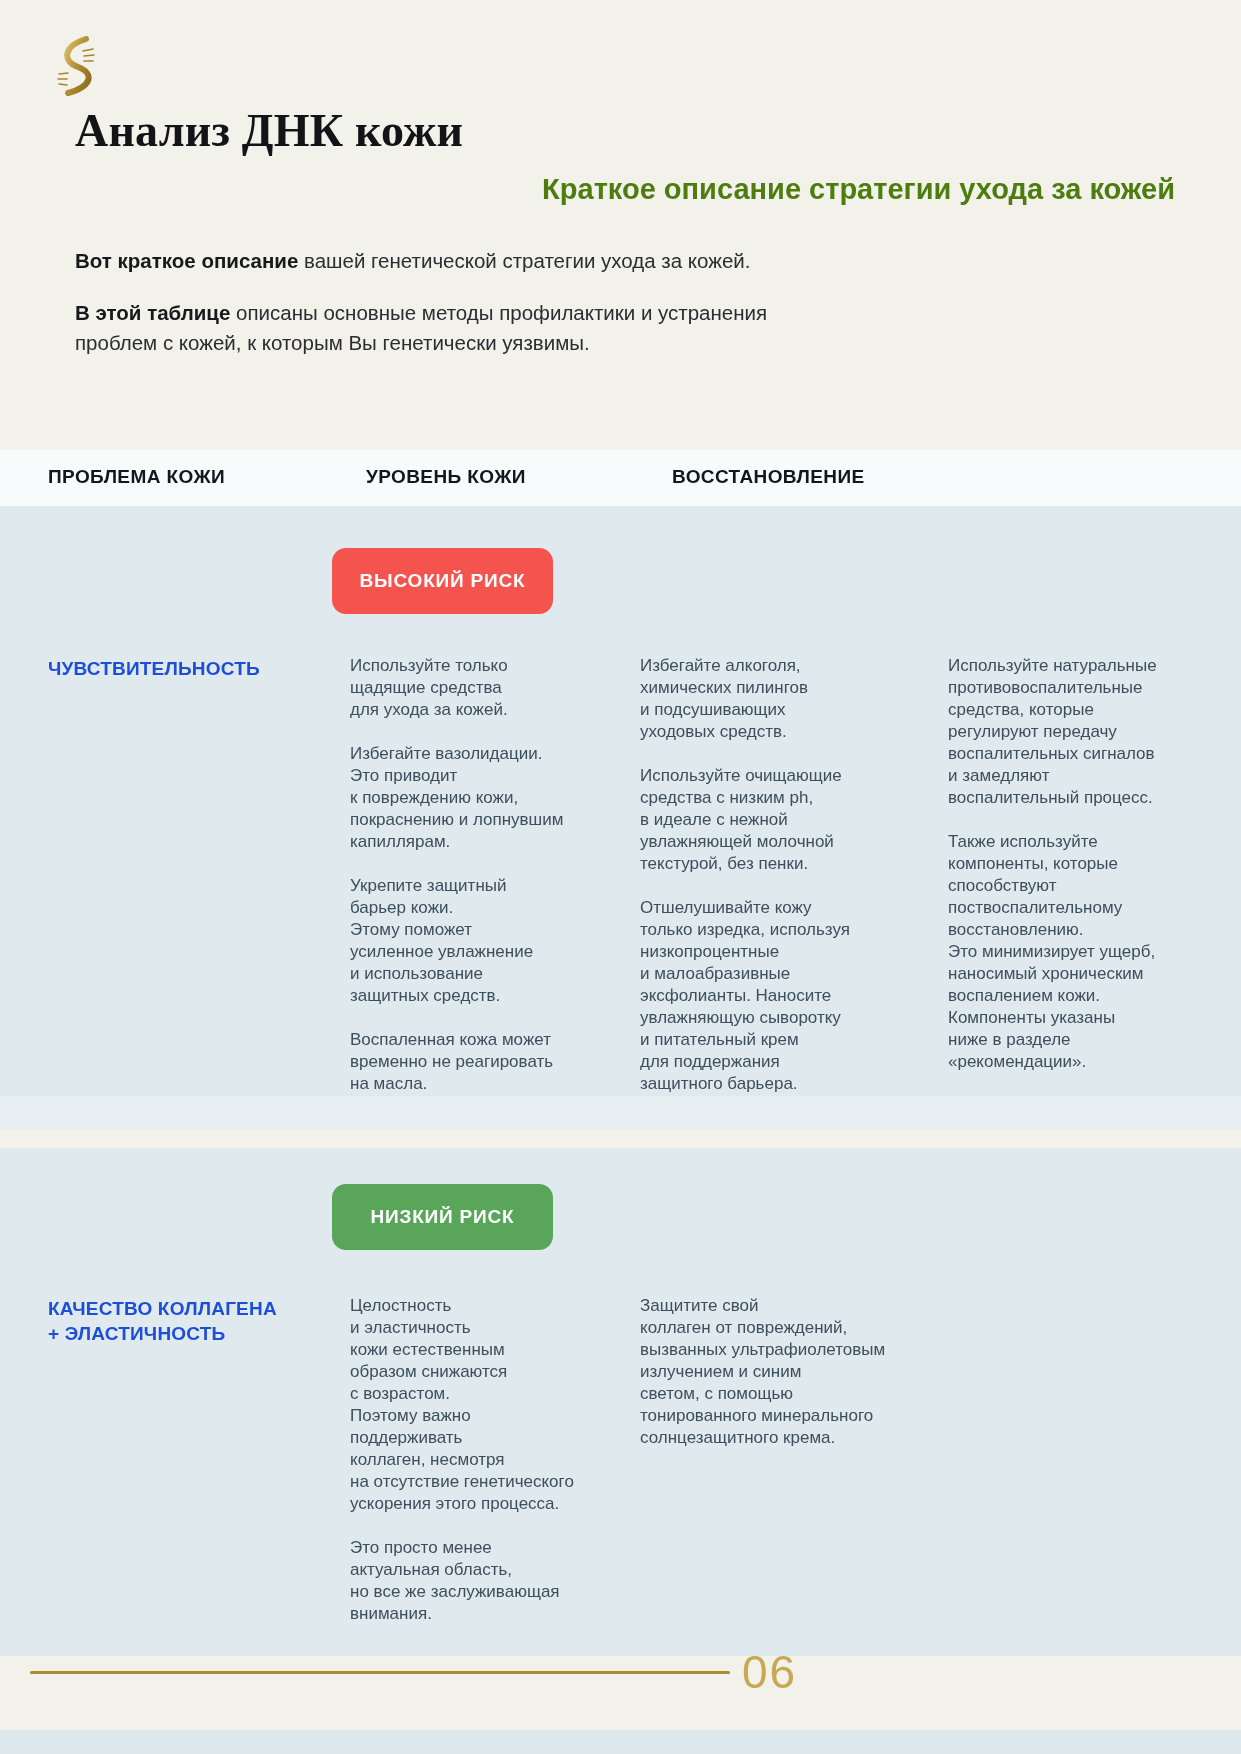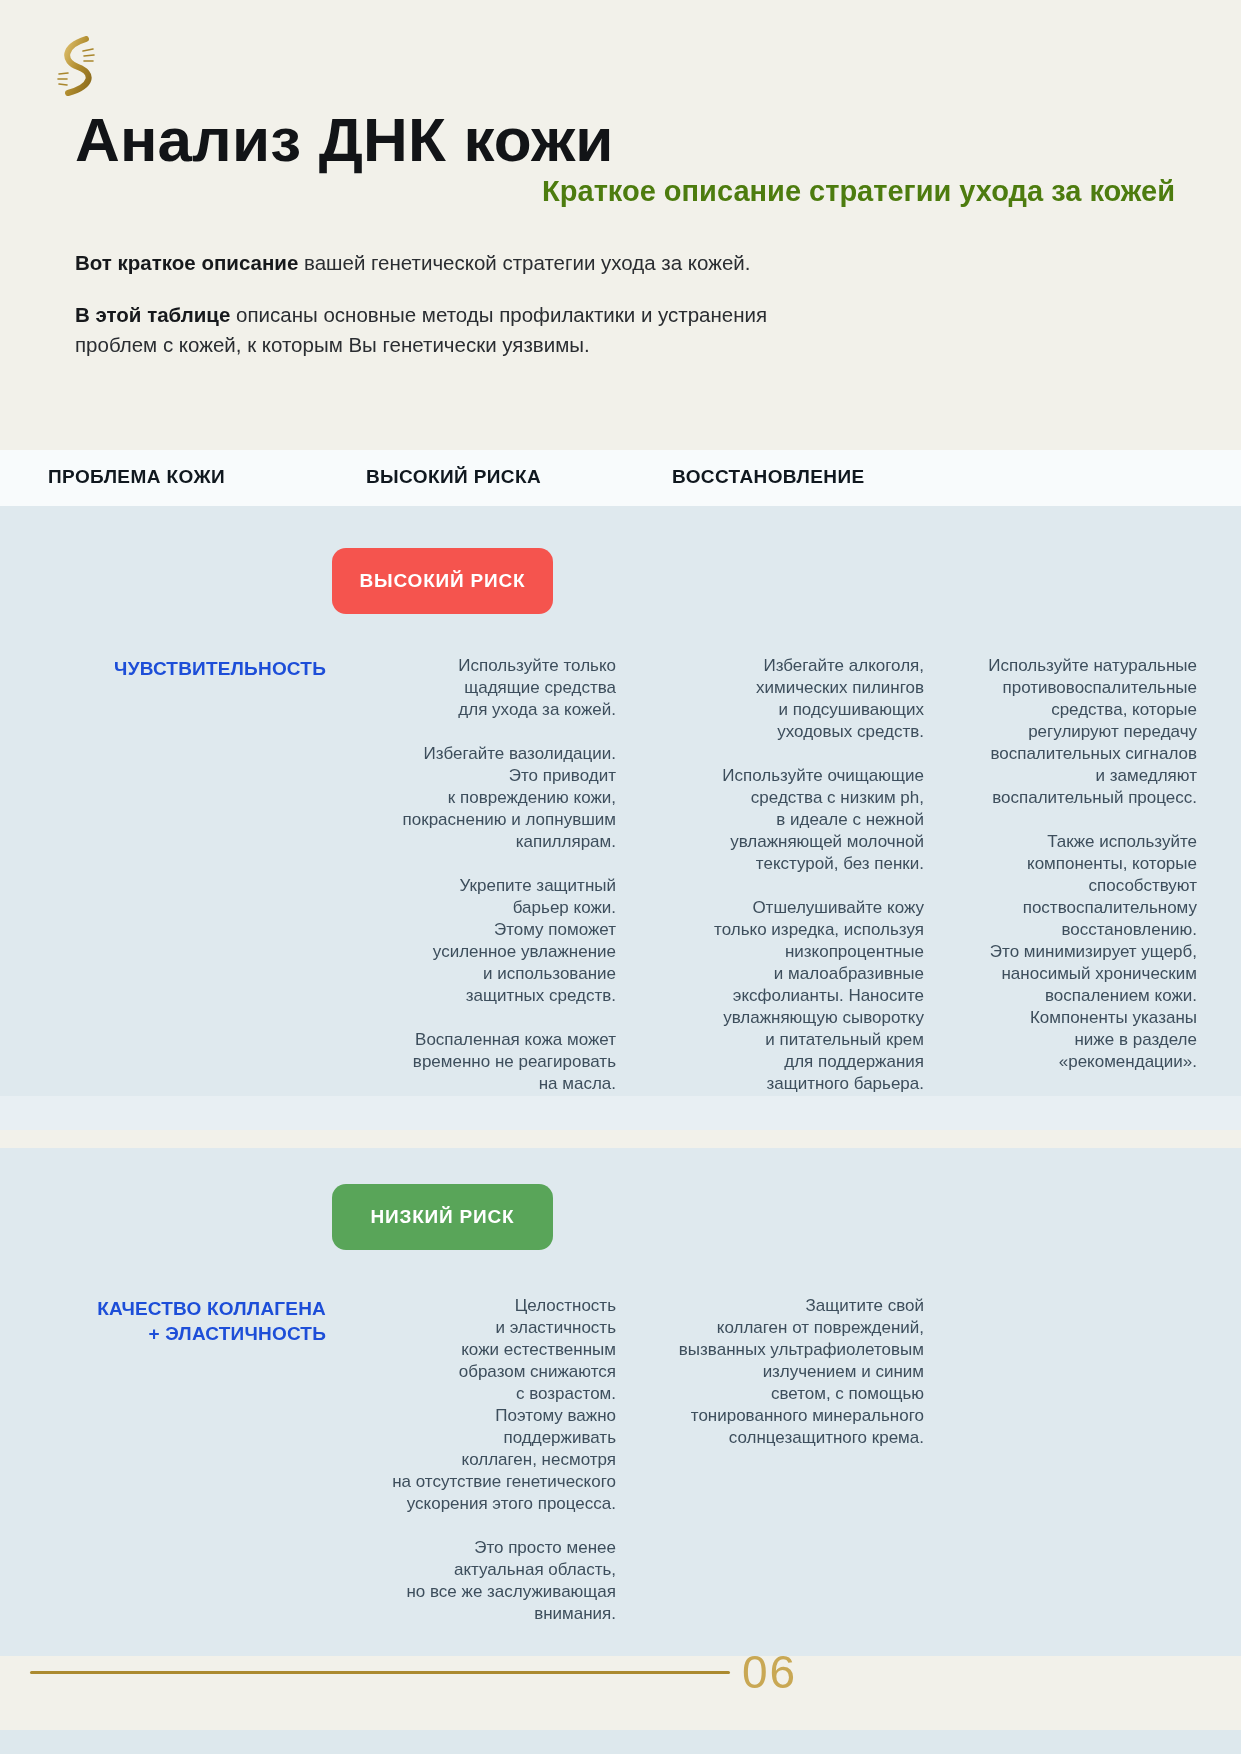--- a/index.html
+++ b/index.html
@@ -12,22 +12,22 @@
     height: 1754px;
     margin: 0 auto;
     background: #f2f1ea;
     overflow: hidden;
   }
 
   
   .page-header { position: absolute; left: 75px; top: 36px; width: 1100px; }
   .logo { width: 46px; height: 60px; margin-left: -22px; margin-bottom: 8px; }
   .page-title {
-    font-size: 62px; font-weight: bold; color: #121417;
-    letter-spacing: 0.2px; 
+    font-size: 46px; font-weight: bold; color: #121417;
+    letter-spacing: 0.2px; margin-bottom: 16px; font-family: Liberation Serif, serif;
   }
   .page-subtitle {
     font-size: 29px; font-weight: bold; color: #4d7c0f;
     margin-bottom: 40px;
     text-align: right;
   }
   .intro {
     font-size: 20.5px; line-height: 30px; color: #2a2d31;
     margin-bottom: 22px; white-space: pre-line;
   }
@@ -44,21 +44,20 @@
   }
   .th {
     font-size: 19px; font-weight: bold; color: #10181f;
     letter-spacing: 0.4px; white-space: nowrap;
   }
 
   
   .band {
     position: absolute; left: 0; width: 1241px;
     background: #dfe9ee;
-    text-align: right;
   }
   .band-high { top: 506px; height: 624px; }
   .band-low  { top: 1148px; height: 508px; }
   .band-fade {
     position: absolute; left: 0; bottom: 0; width: 100%; height: 34px;
     background: #e8eff3;
   }
   .badge {
     position: absolute; left: 332px; width: 221px; height: 66px;
     border-radius: 14px;
@@ -129,21 +128,21 @@
     </div>
     <h1 class="page-title">Анализ ДНК кожи</h1>
     <h2 class="page-subtitle">Краткое описание стратегии ухода за кожей</h2>
     <p class="intro"><b>Вот краткое описание</b><span> вашей генетической стратегии ухода за кожей.</span></p>
     <p class="intro"><b>В этой таблице</b><span> описаны основные методы профилактики и устранения
 проблем с кожей, к которым Вы генетически уязвимы.</span></p>
   </header>
 
   <div class="thead">
     <div class="th">ПРОБЛЕМА КОЖИ</div>
-    <div class="th">ВЫСОКИЙ РИСКА</div>
+    <div class="th">УРОВЕНЬ КОЖИ</div>
     <div class="th">ВОССТАНОВЛЕНИЕ</div>
   </div>
 
   <section class="band band-high">
     <div class="badge" style="background-color: rgb(245, 84, 78);">ВЫСОКИЙ РИСК</div>
     <div class="row">
       <div class="cell problem">ЧУВСТВИТЕЛЬНОСТЬ</div>
       <div class="cell">Используйте только
 щадящие средства
 для ухода за кожей.

